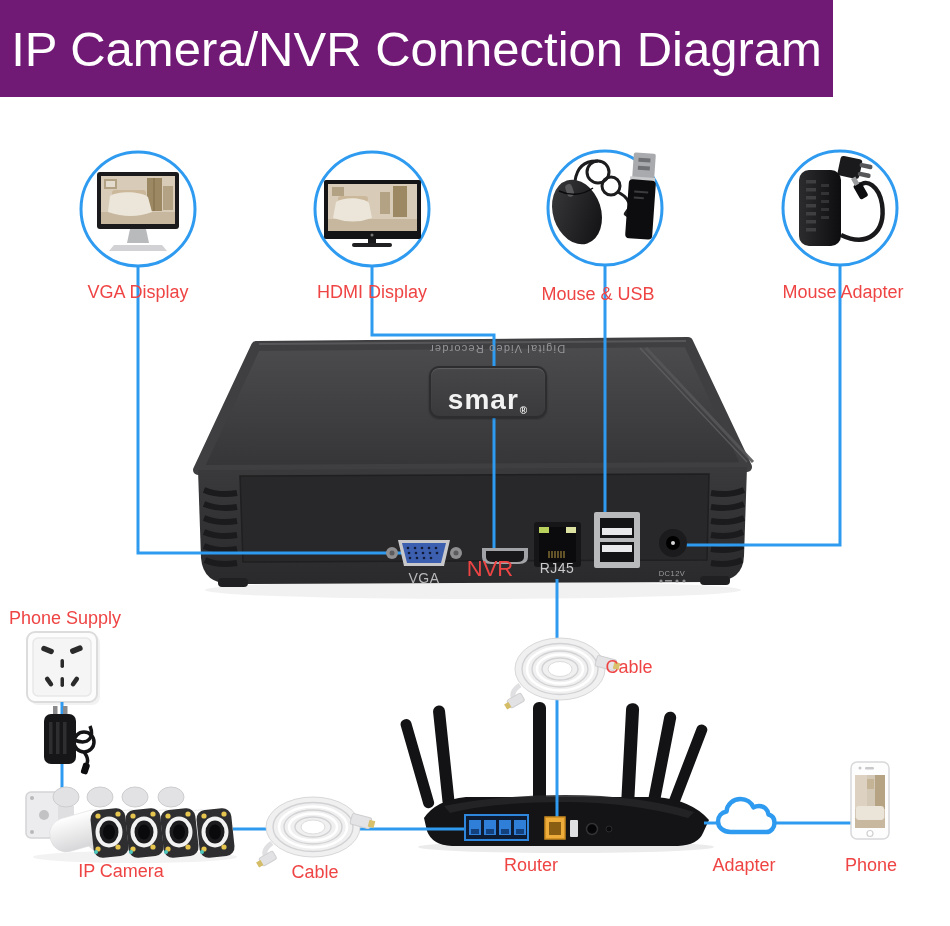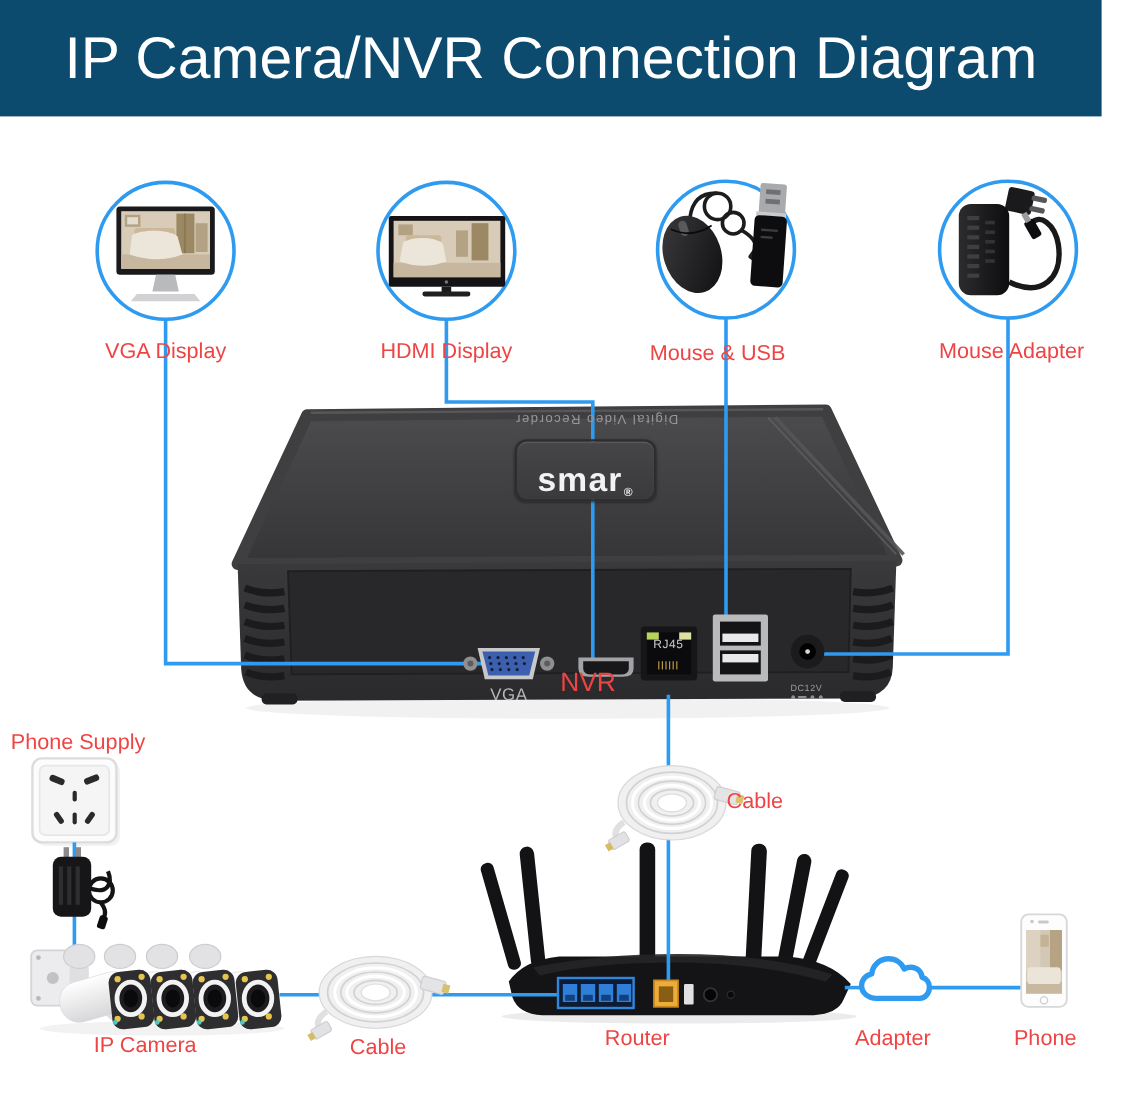--- a/index.html
+++ b/index.html
@@ -1,19 +1,19 @@
 <!DOCTYPE html>
 <html><head>
 <meta charset="utf-8">
 <style>
   *{box-sizing:border-box}
   html,body{margin:0;padding:0;background:#ffffff}
   .stage{position:relative;width:950px;height:926px;background:#fff;overflow:hidden;
          font-family:"Liberation Sans","DejaVu Sans",sans-serif;}
-  .banner{position:absolute;left:0;top:0;width:918px;height:97px;background:#0c4a6e;
+  .banner{position:absolute;left:0;top:0;width:833px;height:97px;background:#701a75;
           display:flex;align-items:center;justify-content:center}
   .banner h1{margin:0;color:#fff;font-size:49px;font-weight:400;white-space:nowrap;letter-spacing:0}
   .art{position:absolute;left:0;top:0}
   .lbl{position:absolute;transform:translateX(-50%);font-size:18px;color:#ef4444;white-space:nowrap}
   .lbl.big{font-size:22px}
   .smar-badge{position:absolute;left:429px;top:366px;width:118px;height:52px;border-radius:10px;
       background:linear-gradient(180deg,#464648,#3a3a3c);border:2px solid #2d2d2f;
       box-shadow:inset 0 1px 1px rgba(255,255,255,.14), 0 1px 2px rgba(0,0,0,.35);
       display:flex;align-items:flex-end;justify-content:center;color:#f2f2f2;font-weight:bold;
       font-size:28px;letter-spacing:1px}
@@ -442,21 +442,21 @@
   <div class="lbl" style="left:372px;top:282px">HDMI Display</div>
   <div class="lbl" style="left:598px;top:284px">Mouse &amp; USB</div>
   <div class="lbl" style="left:843px;top:282px">Mouse Adapter</div>
 
   <div class="dvr-text">Digital Video Recorder</div>
   <div class="smar-badge">
     <span>smar</span>
       <sup>®</sup>
   </div>
   <div class="port-lbl" style="left:424px;top:570px">VGA</div>
-  <div class="port-lbl" style="left:557px;top:532px;font-size:10px;color:#cacacc">RJ45</div>
+  <div class="port-lbl" style="left:557px;top:560px;font-size:14px;color:#cacacc">RJ45</div>
   <div class="port-lbl dim" style="left:672px;top:569px">DC12V</div>
   <div class="lbl big" style="left:490px;top:556px">NVR</div>
 
   <div class="lbl" style="left:65px;top:608px">Phone Supply</div>
   <div class="lbl" style="left:629px;top:657px">Cable</div>
   <div class="lbl" style="left:121px;top:861px">IP Camera</div>
   <div class="lbl" style="left:315px;top:862px">Cable</div>
   <div class="lbl" style="left:531px;top:855px">Router</div>
   <div class="lbl" style="left:744px;top:855px">Adapter</div>
   <div class="lbl" style="left:871px;top:855px">Phone</div>

